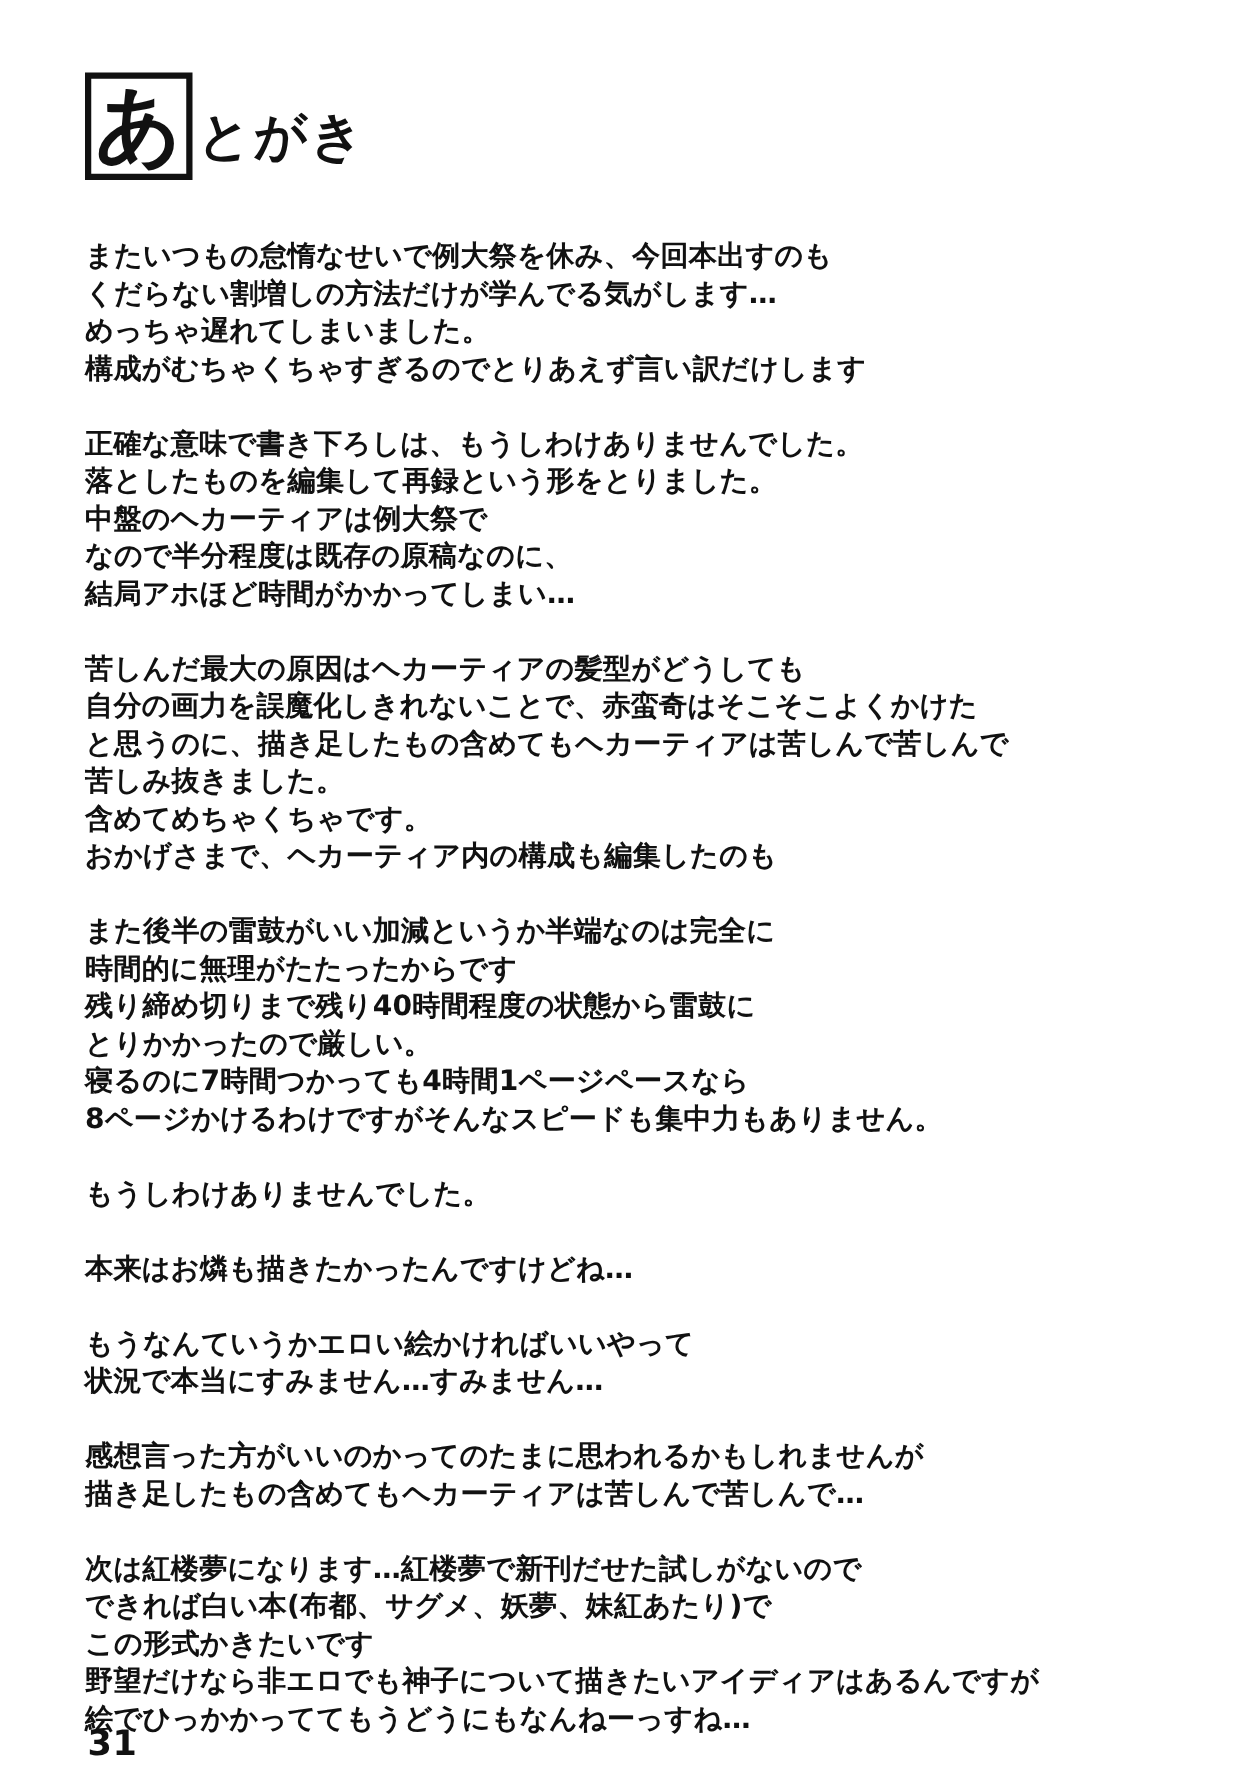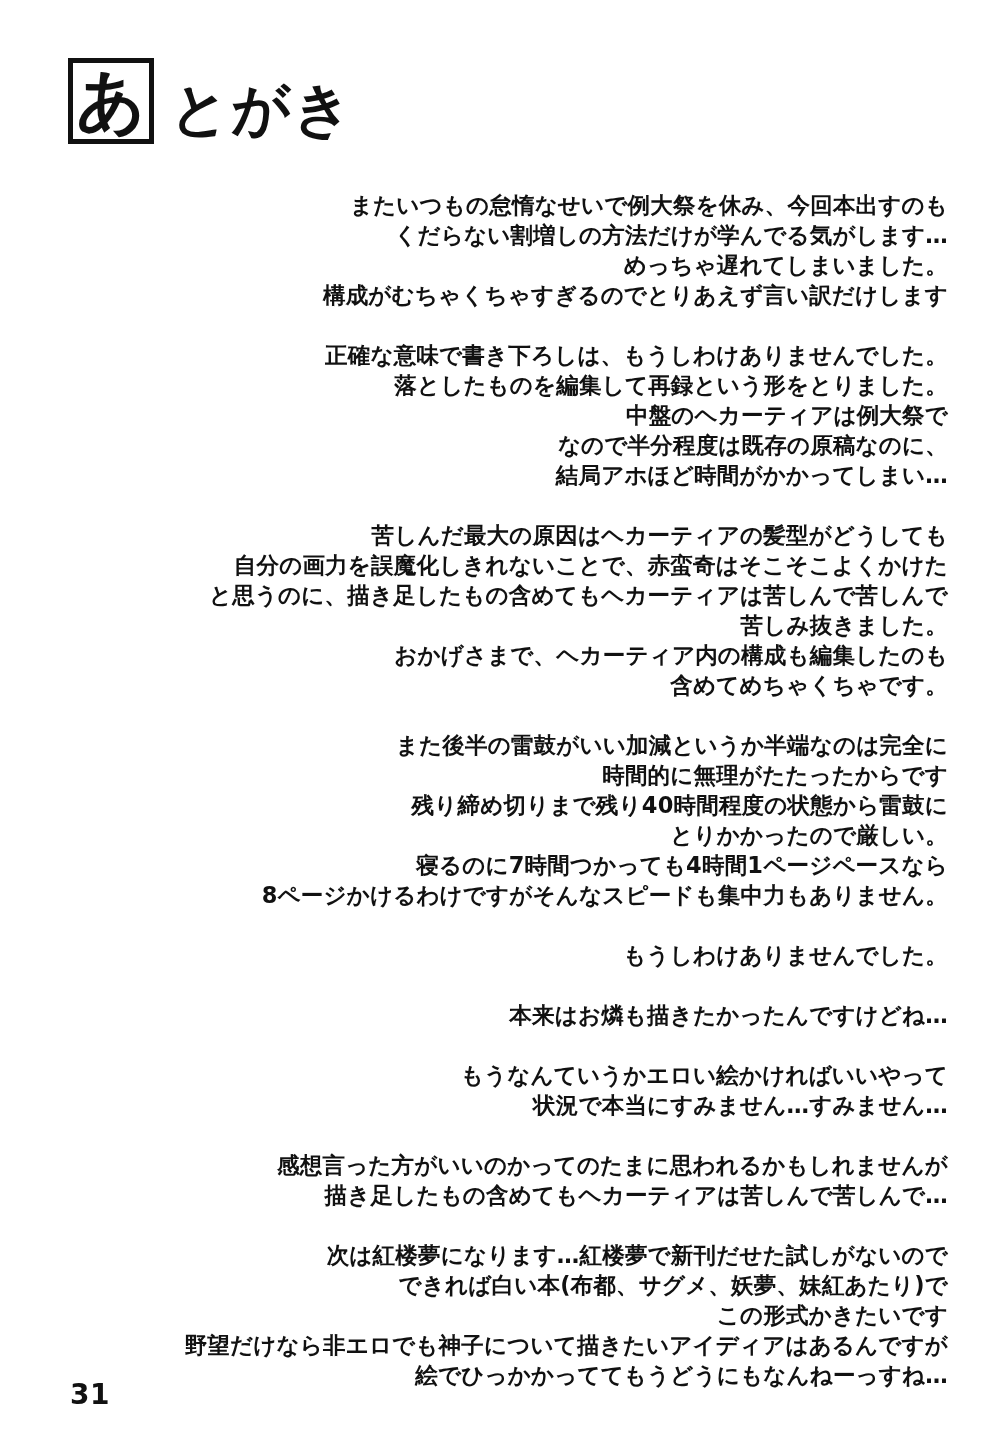--- a/index.html
+++ b/index.html
@@ -40,43 +40,42 @@
     display: flex;
     align-items: center;
     justify-content: center;
     font-size: 68px;
     font-weight: 700;
     line-height: 1;
     box-sizing: border-box;
     letter-spacing: 0;
   }
   .title-rest {
-    font-size: 58px;
+    font-size: 42px;
     font-weight: 700;
-    margin-left: 16px;
+    margin-left: 4px;
     line-height: 1;
     letter-spacing: 2px;
     position: relative;
     top: 8px;
   }
 
   
   .body-text {
     position: absolute;
     left: 68px;
     top: 190px;
     width: 880px;
     font-size: 22.5px;
     font-weight: 700;
     line-height: 30px;
     letter-spacing: 0.2px;
   }
   .para {
     margin: 0 0 30px 0;
-    text-align: right;
   }
   .para:last-child {
     margin-bottom: 0;
   }
   .line {
     display: block;
     white-space: pre;
   }
 
   
@@ -114,22 +113,22 @@
       <span class="line">中盤のヘカーティアは例大祭で</span>
       <span class="line">なので半分程度は既存の原稿なのに、</span>
       <span class="line">結局アホほど時間がかかってしまい…</span>
     </div>
 
     <div class="para">
       <span class="line">苦しんだ最大の原因はヘカーティアの髪型がどうしても</span>
       <span class="line">自分の画力を誤魔化しきれないことで、赤蛮奇はそこそこよくかけた</span>
       <span class="line">と思うのに、描き足したもの含めてもヘカーティアは苦しんで苦しんで</span>
       <span class="line">苦しみ抜きました。</span>
+      <span class="line">含めてめちゃくちゃです。</span>
       <span class="line">おかげさまで、ヘカーティア内の構成も編集したのも</span>
-      <span class="line">含めてめちゃくちゃです。</span>
     </div>
 
     <div class="para">
       <span class="line">また後半の雷鼓がいい加減というか半端なのは完全に</span>
       <span class="line">時間的に無理がたたったからです</span>
       <span class="line">残り締め切りまで残り40時間程度の状態から雷鼓に</span>
       <span class="line">とりかかったので厳しい。</span>
       <span class="line">寝るのに7時間つかっても4時間1ページペースなら</span>
       <span class="line">8ページかけるわけですがそんなスピードも集中力もありません。</span>
     </div>

